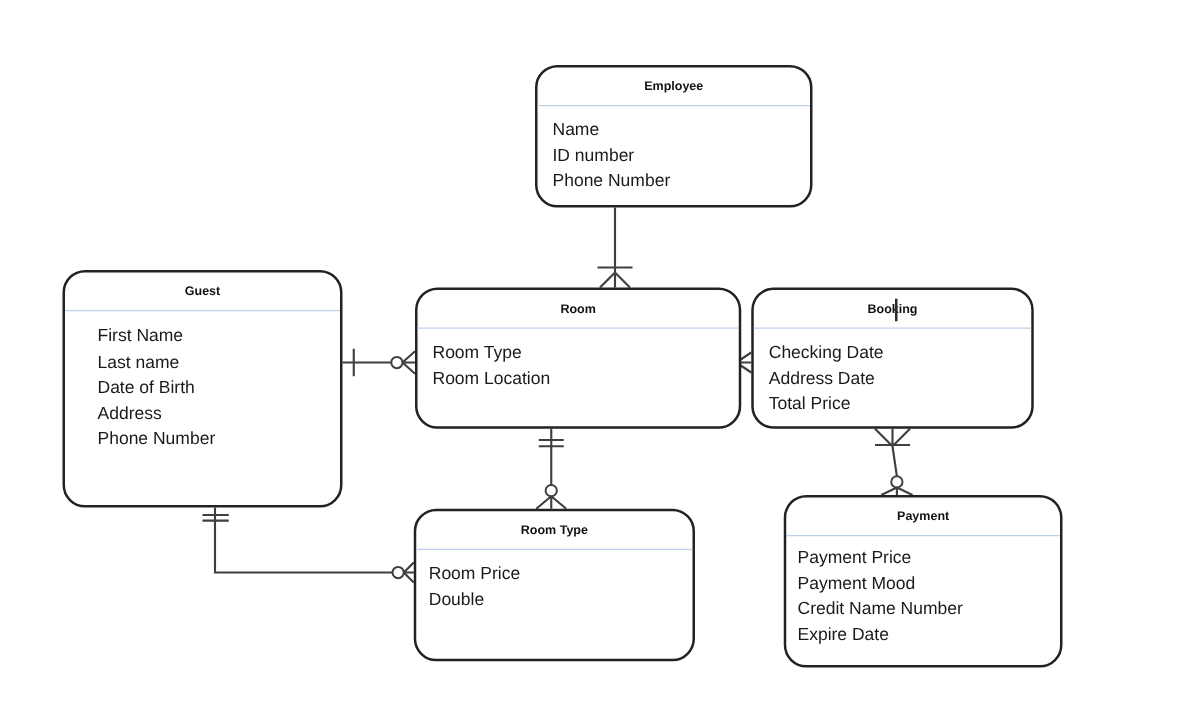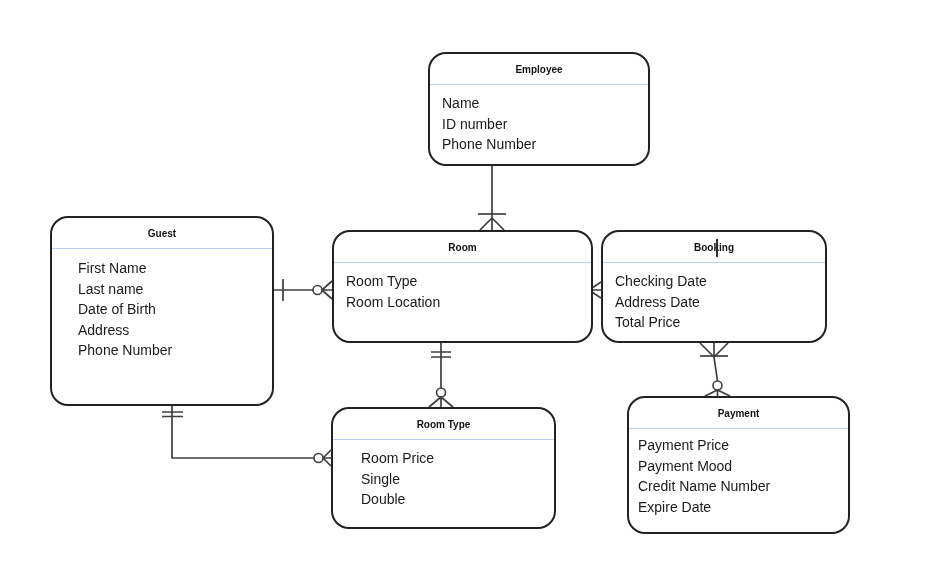--- a/index.html
+++ b/index.html
@@ -46,21 +46,21 @@
     line-height:20.5px;
     white-space:nowrap;
   }
   
   #ent-employee{left:428px;top:52px;width:222px;height:114px;}
   #ent-guest{left:50px;top:216px;width:224px;height:190px;}
   #ent-guest .entity-attrs{padding-left:26px;padding-top:9px;}
   #ent-room{left:332px;top:230px;width:261px;height:113px;}
   #ent-booking{left:601px;top:230px;width:226px;height:113px;}
   #ent-roomtype{left:331px;top:407px;width:225px;height:122px;}
-  #ent-roomtype .entity-attrs{padding-left:28px;}
+  #ent-roomtype .entity-attrs{padding-left:10px;}
   #ent-payment{left:611px;top:396px;width:223px;height:138px;margin-left:16px;}
   #ent-payment .entity-attrs{padding-left:9px;padding-top:6px;}
   .text-cursor{
     position:absolute;
     left:716px;top:239px;
     width:2px;height:18px;
     background:#2c2c2c;
   }
 </style>
 </head>
@@ -153,21 +153,20 @@
         <li>Address Date</li>
         <li>Total Price</li>
       </ul>
   </div>
 
   <div class="entity" id="ent-roomtype">
     <div class="entity-title">Room Type</div>
     <div class="entity-sep"></div>
     <ul class="entity-attrs">
         <li>Room Price</li>
-        <li>Single</li>
         <li>Double</li>
       </ul>
   </div>
 
   <div class="entity" id="ent-payment">
     <div class="entity-title">Payment</div>
     <div class="entity-sep"></div>
     <ul class="entity-attrs">
         <li>Payment Price</li>
         <li>Payment Mood</li>

